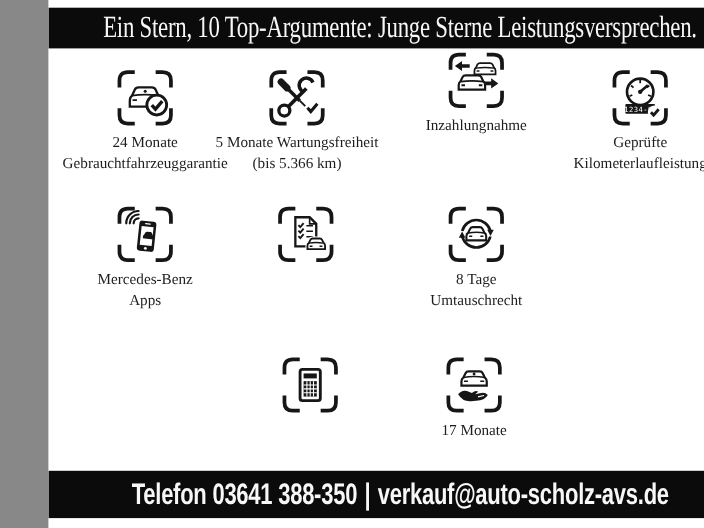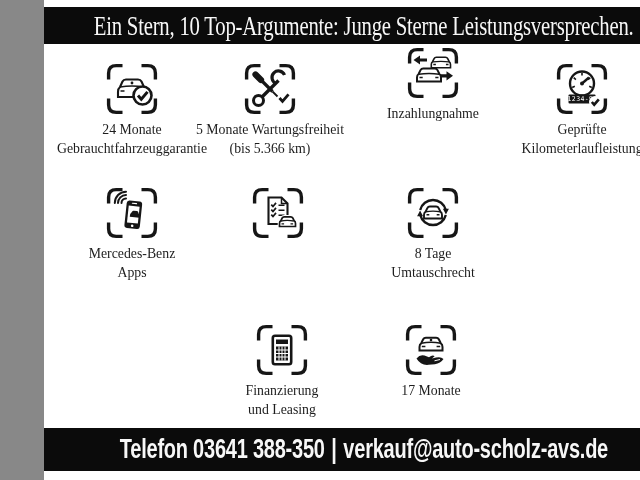--- a/index.html
+++ b/index.html
@@ -173,24 +173,20 @@
   <div class="cell" style="left:238px;top:323px">
     <div class="ic">
       <svg viewBox="0 0 54 54">
         <path d="M17.5 3.6 H11.2 Q3.6 3.6 3.6 11.2 V17.5 M36.5 3.6 H42.8 Q50.4 3.6 50.4 11.2 V17.5 M3.6 36.5 V42.8 Q3.6 50.4 11.2 50.4 H17.5 M50.4 36.5 V42.8 Q50.4 50.4 42.8 50.4 H36.5" fill="none" stroke="#161616" stroke-width="3.4"></path>
         <rect x="17.8" y="12.8" width="18.4" height="28.4" rx="2.2" fill="#ffffff" stroke="#161616" stroke-width="2.6"></rect>
         <rect x="21" y="16.5" width="12" height="4.5" fill="#161616"></rect>
         <rect x="21" y="23.5" width="12" height="14" fill="#161616"></rect>
         <path d="M24 23.5 V37.5 M27 23.5 V37.5 M30 23.5 V37.5 M21 27 H33 M21 30.5 H33 M21 34 H33" stroke="#ffffff" stroke-width="1"></path>
       </svg>
     </div>
-    <div class="lbl">
-      <div>Finanzierung</div>
-      <div>und Leasing</div>
-    </div>
   </div>
 
   <div class="cell" style="left:387px;top:323px">
     <div class="ic">
       <svg viewBox="0 0 54 54">
         <path d="M17.5 3.6 H11.2 Q3.6 3.6 3.6 11.2 V17.5 M36.5 3.6 H42.8 Q50.4 3.6 50.4 11.2 V17.5 M3.6 36.5 V42.8 Q3.6 50.4 11.2 50.4 H17.5 M50.4 36.5 V42.8 Q50.4 50.4 42.8 50.4 H36.5" fill="none" stroke="#161616" stroke-width="3.4"></path>
         <path d="M15.5 27.5 v-3.6 q0 -2.6 1.7 -3.6 l2 -4 q0.8 -1.6 2.7 -1.6 h10.2 q1.9 0 2.7 1.6 l2 4 q1.7 1 1.7 3.6 v3.6 z" fill="#ffffff" stroke="#161616" stroke-width="2"></path>
         <path d="M17.2 20.2 q9.8 -1.8 19.6 0" fill="none" stroke="#161616" stroke-width="1.5"></path>
         <path d="M17.8 23.6 h3.6 M32.6 23.6 h3.6" stroke="#161616" stroke-width="1.5"></path>
         <circle cx="27" cy="17" r="1.3" fill="#161616"></circle>

